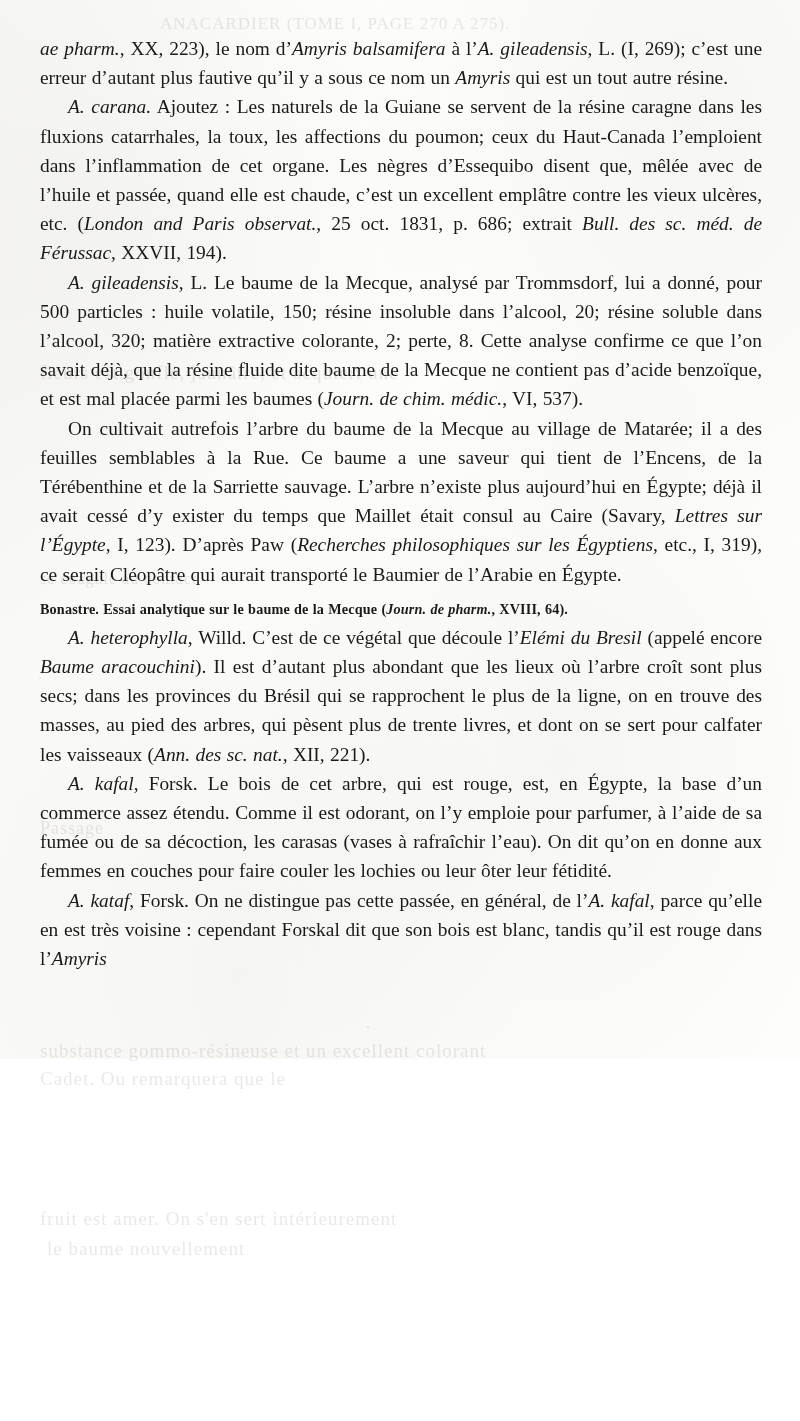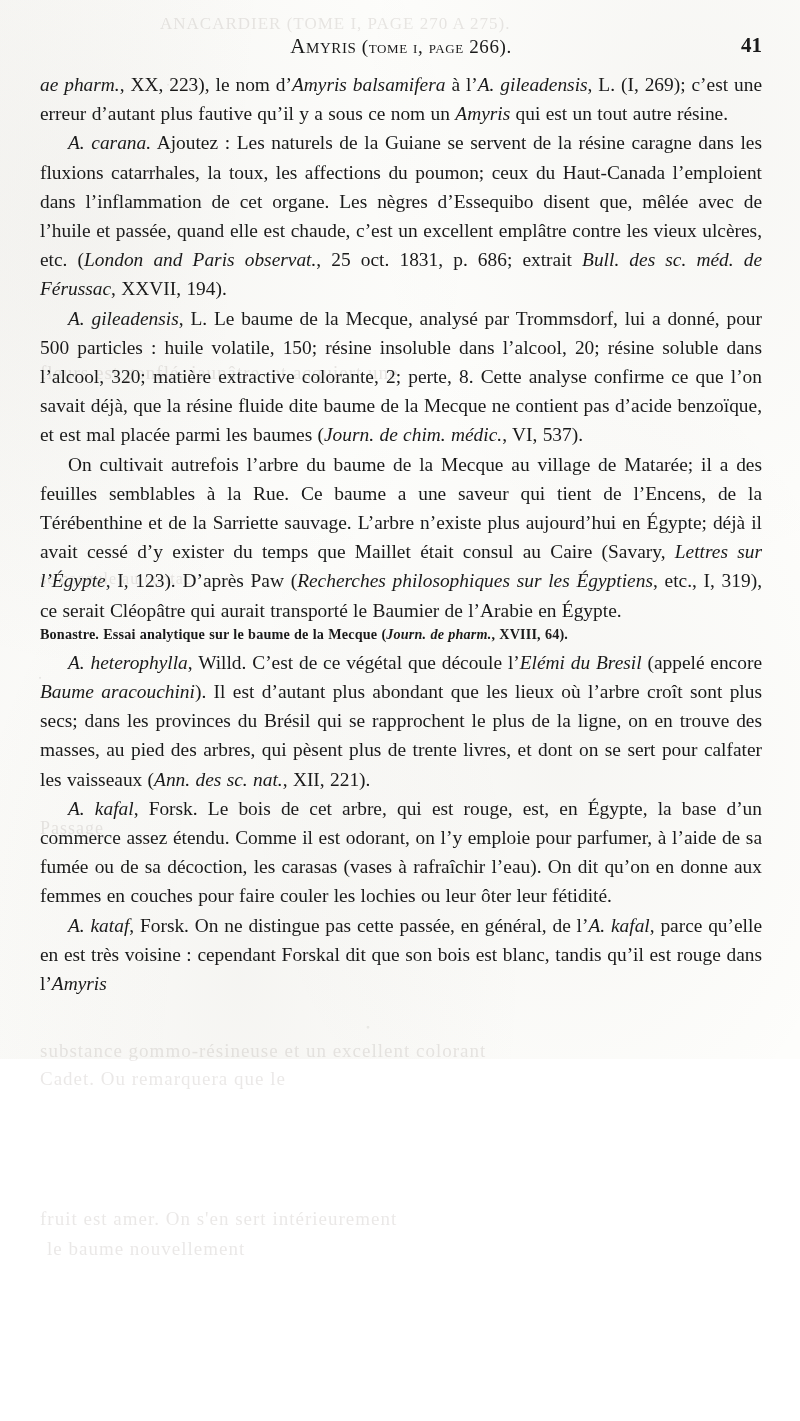--- a/index.html
+++ b/index.html
@@ -83,21 +83,21 @@
     text-justify: inter-word;
     word-spacing: 0.5px;
     hyphens: none;
   }
   p.ind {
     text-indent: 28px;
   }
   .it { font-style: italic; }
   .sc { font-variant: small-caps; }
   .note {
-    margin-top: 0;
+    margin-top: 11px;
     margin-bottom: 4px;
     font-size: 14.2px;
     line-height: 19px;
     text-align: justify;
     letter-spacing: 0.15px;
     font-weight: 600;
   }
   .note .it { font-weight: 600; }
   
   .speckle {
@@ -123,27 +123,20 @@
       <div class="ghost" style="left: 40px; top: 570px; font-size: 16px;">se coagule au contact</div>
       <div class="ghost" style="left: 40px; top: 818px; font-size: 18px;">Passage</div>
       <div class="ghost" style="left: 40px; top: 1040px; font-size: 19px;">substance gommo-résineuse et un excellent colorant</div>
       <div class="ghost" style="left: 40px; top: 1068px; font-size: 19px;">Cadet. Ou remarquera que le</div>
       <div class="ghost" style="left: 40px; top: 1208px; font-size: 19px;">fruit est amer. On s'en sert intérieurement</div>
       <div class="ghost" style="left: 40px; top: 1238px; font-size: 19px; margin-left: 7px;">le baume nouvellement</div>
     </div>
 
   <div class="content">
 
-    <div class="header-row">
-      <div class="running-head">
-        <span class="sc big">Amyris</span>
-        <span class="sc">(tome i, page 266).</span>
-      </div>
-      <div class="folio">41</div>
-    </div>
 
     <div id="body-top">
         <p id="p-ae-pharm"><span class="it">ae pharm.</span><span>, XX, 223), le nom d’</span><span class="it">Amyris balsamifera</span><span> à l’</span><span class="it">A. gileadensis</span><span>, L. (I, 269); c’est une erreur d’autant plus fautive qu’il y a sous ce nom un </span><span class="it">Amyris</span><span> qui est un tout autre résine.</span></p>
         <p class="ind" id="p-a-carana"><span class="it">A. carana.</span><span> Ajoutez : Les naturels de la Guiane se servent de la résine caragne dans les fluxions catarrhales, la toux, les affections du poumon; ceux du Haut-Canada l’emploient dans l’inflammation de cet organe. Les nègres d’Essequibo disent que, mêlée avec de l’huile et passée, quand elle est chaude, c’est un excellent emplâtre contre les vieux ulcères, etc. (</span><span class="it">London and Paris observat.</span><span>, 25 oct. 1831, p. 686; extrait </span><span class="it">Bull. des sc. méd. de Férussac</span><span>, XXVII, 194).</span></p>
         <p class="ind" id="p-a-gileadensis"><span class="it">A. gileadensis</span><span>, L. Le baume de la Mecque, analysé par Trommsdorf, lui a donné, pour 500 particles : huile volatile, 150; résine insoluble dans l’alcool, 20; résine soluble dans l’alcool, 320; matière extractive colorante, 2; perte, 8. Cette analyse confirme ce que l’on savait déjà, que la résine fluide dite baume de la Mecque ne contient pas d’acide benzoïque, et est mal placée parmi les baumes (</span><span class="it">Journ. de chim. médic.</span><span>, VI, 537).</span></p>
         <p class="ind" id="p-matarée"><span>On cultivait autrefois l’arbre du baume de la Mecque au village de Matarée; il a des feuilles semblables à la Rue. Ce baume a une saveur qui tient de l’Encens, de la Térébenthine et de la Sarriette sauvage. L’arbre n’existe plus aujourd’hui en Égypte; déjà il avait cessé d’y exister du temps que Maillet était consul au Caire (Savary, </span><span class="it">Lettres sur l’Égypte</span><span>, I, 123). D’après Paw (</span><span class="it">Recherches philosophiques sur les Égyptiens</span><span>, etc., I, 319), ce serait Cléopâtre qui aurait transporté le Baumier de l’Arabie en Égypte.</span></p>
       </div>
 
     <p class="note" id="footnote"><span>Bonastre. Essai analytique sur le baume de la Mecque (</span><span class="it">Journ. de pharm.</span><span>, XVIII, 64).</span></p>
 

